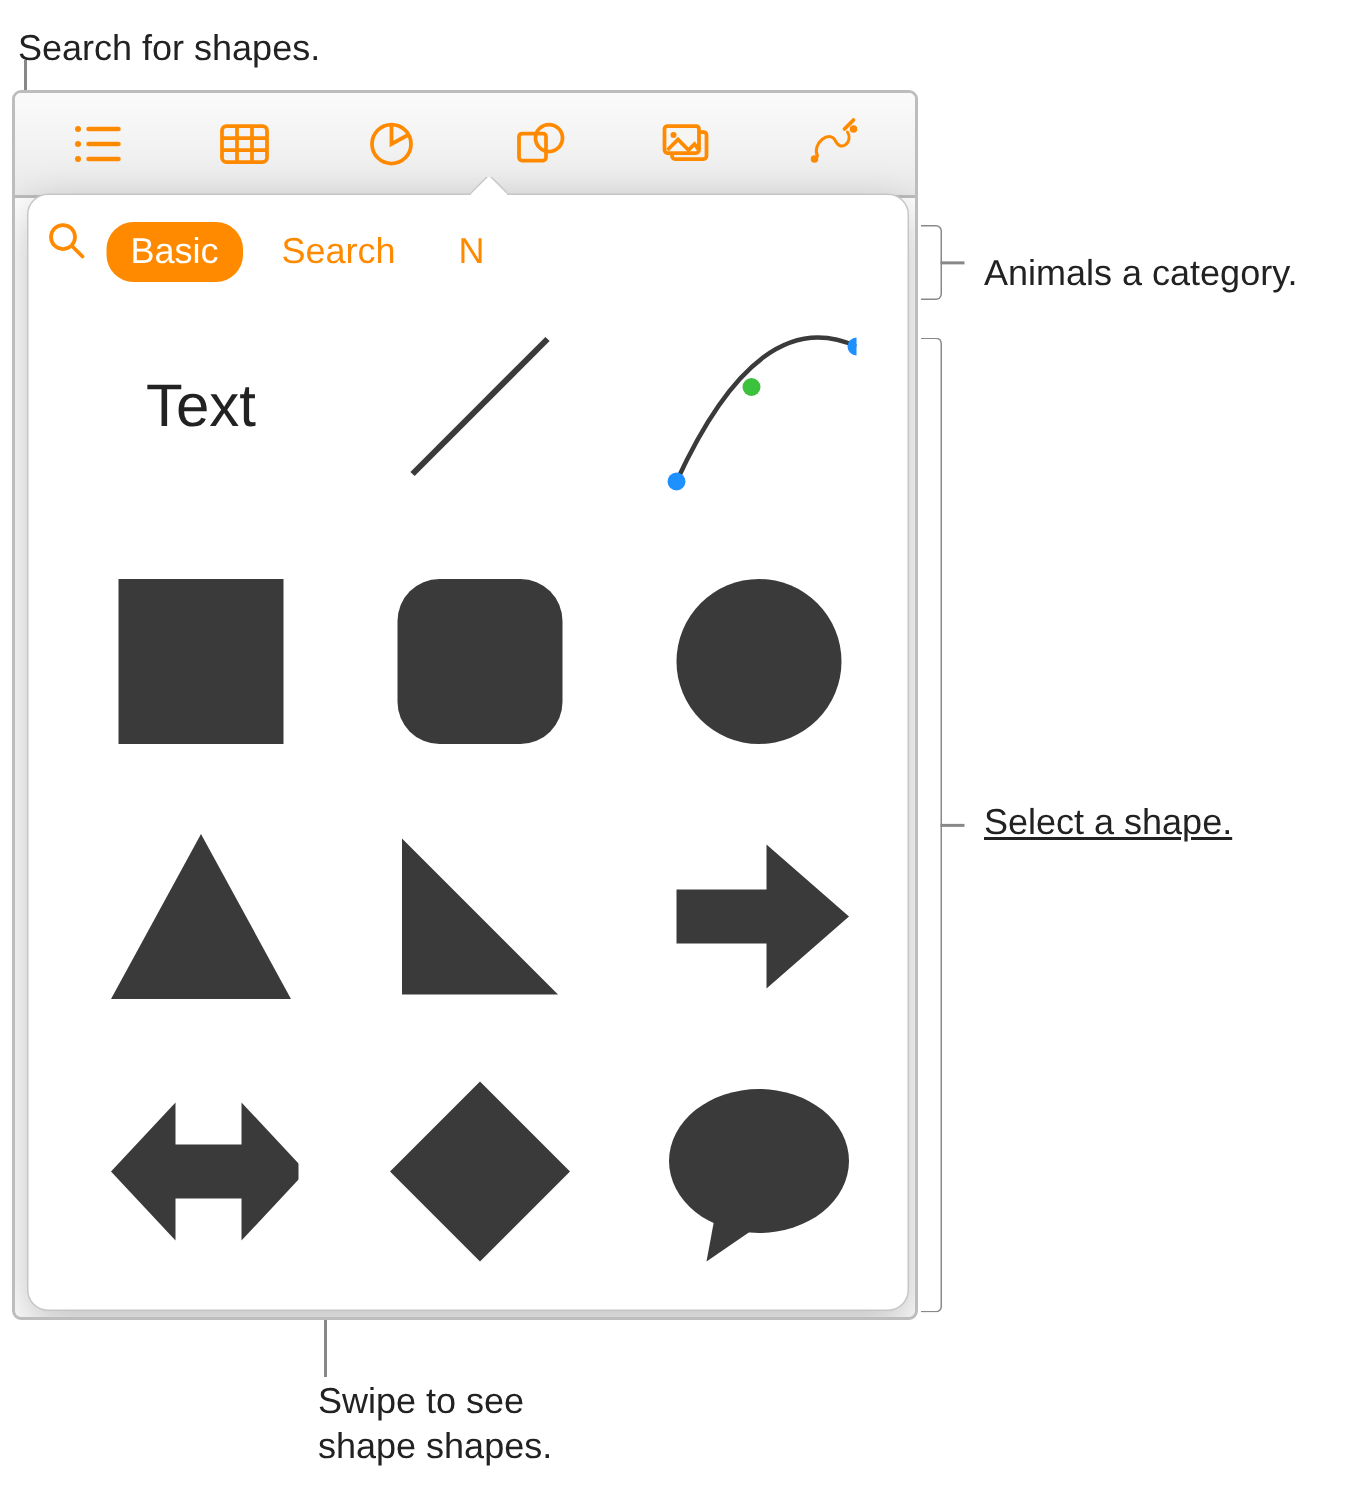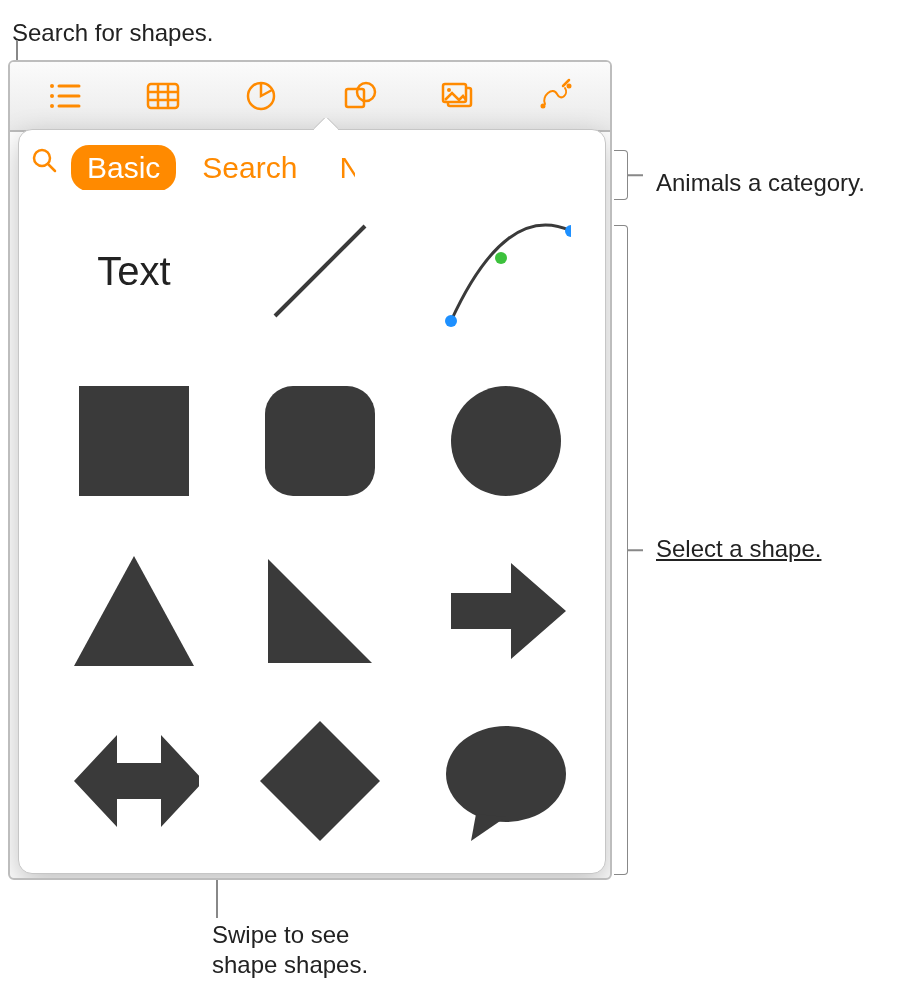--- a/index.html
+++ b/index.html
@@ -126,21 +126,21 @@
     width: 34px;
     height: 34px;
     display: flex;
     align-items: center;
     justify-content: center;
     color: #ff8a00;
     flex-shrink: 0;
   }
   .search-btn svg { width: 28px; height: 28px; }
   .cat {
-    font-size: 30px;
+    font-size: 24px;
     color: #ff8a00;
     padding: 6px 16px;
     border-radius: 18px;
     white-space: nowrap;
     cursor: pointer;
     margin-top: 16px;
   }
   .cat.selected {
     background: #ff8a00;
     color: #fff;

